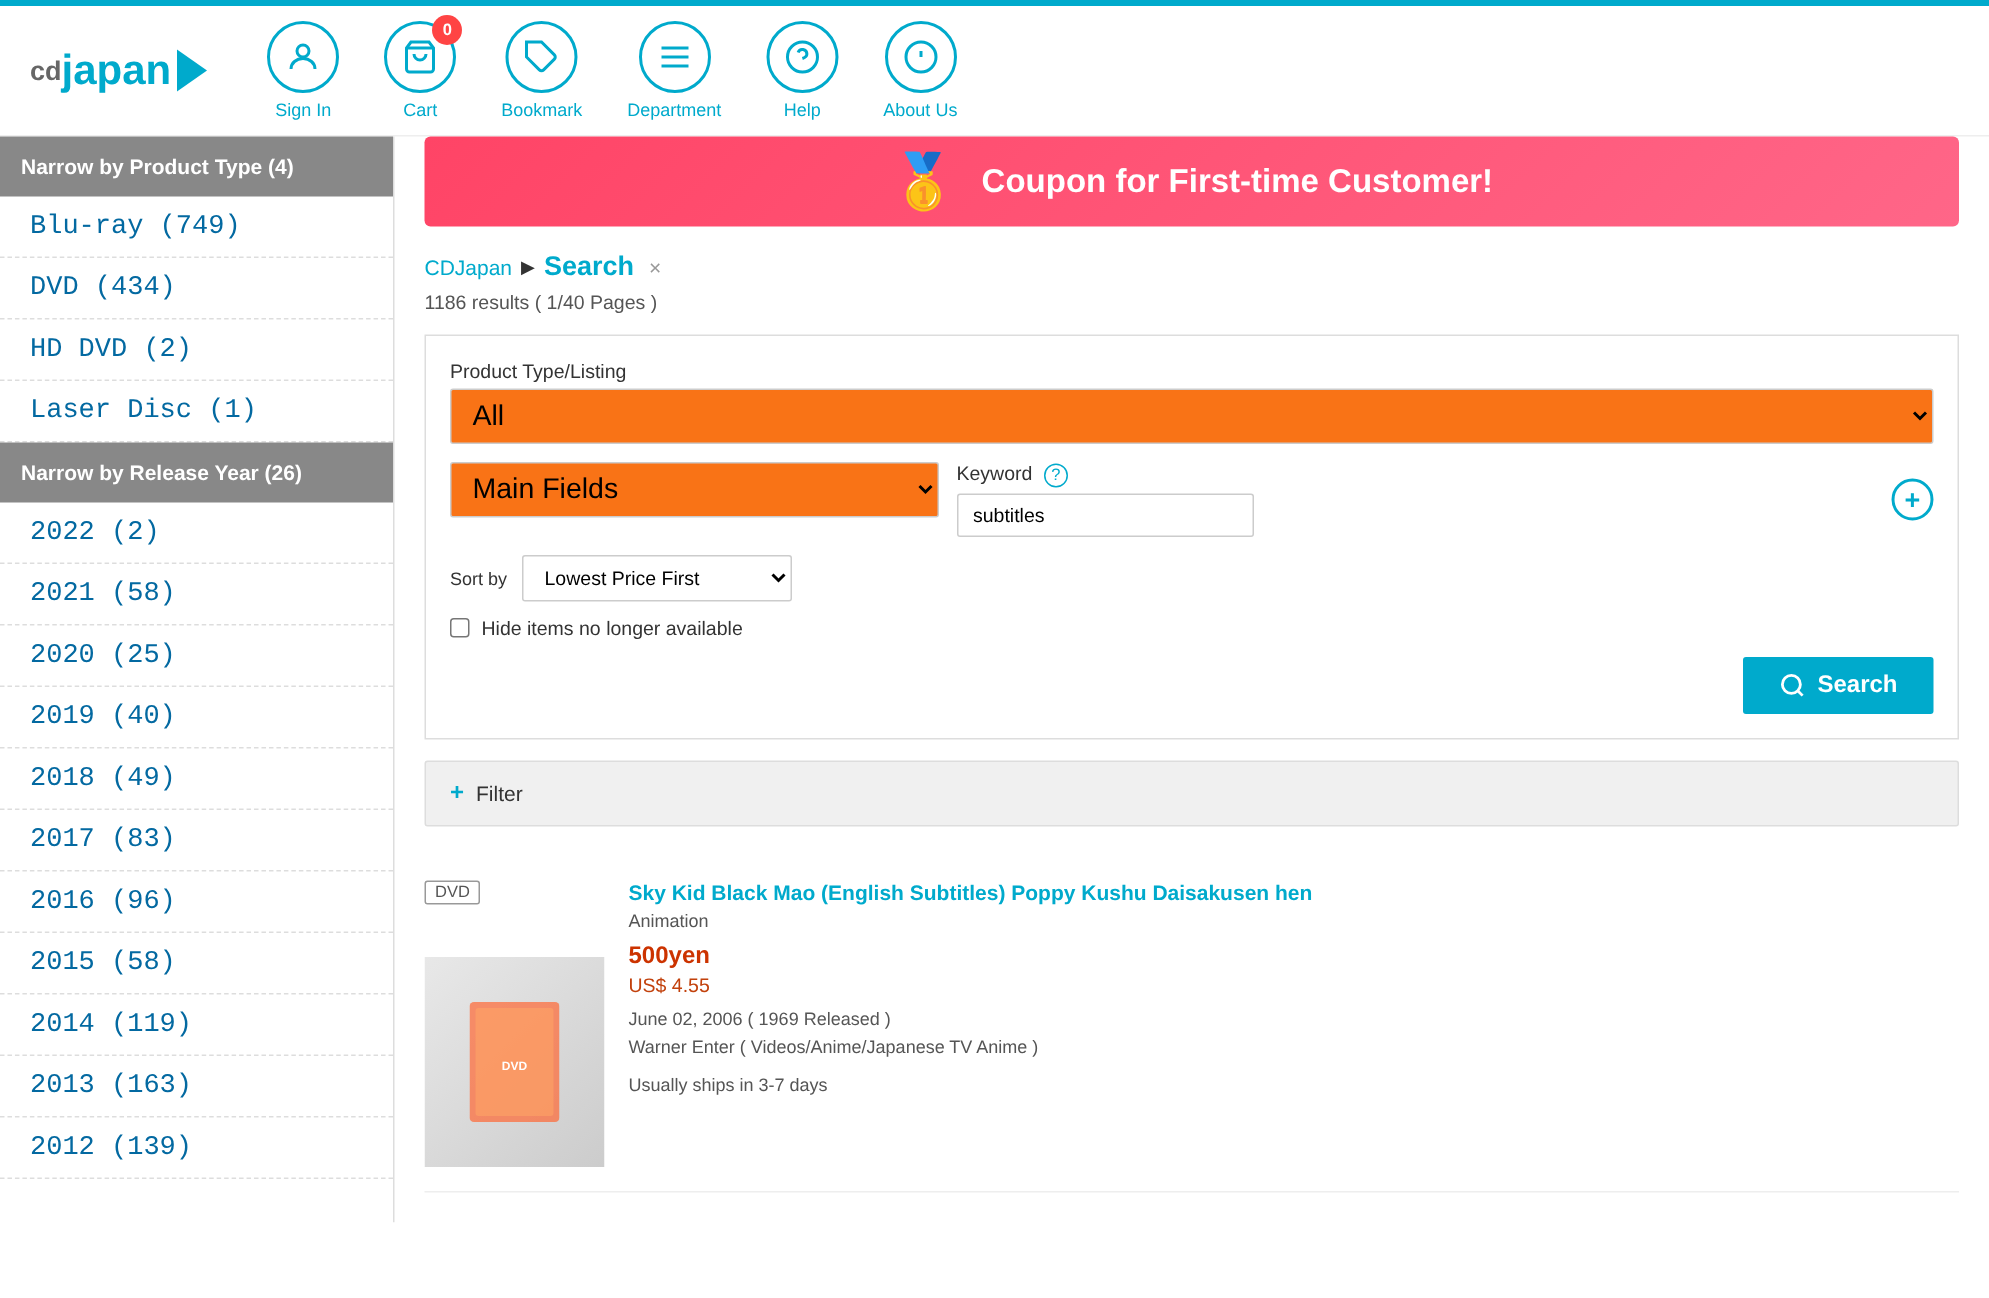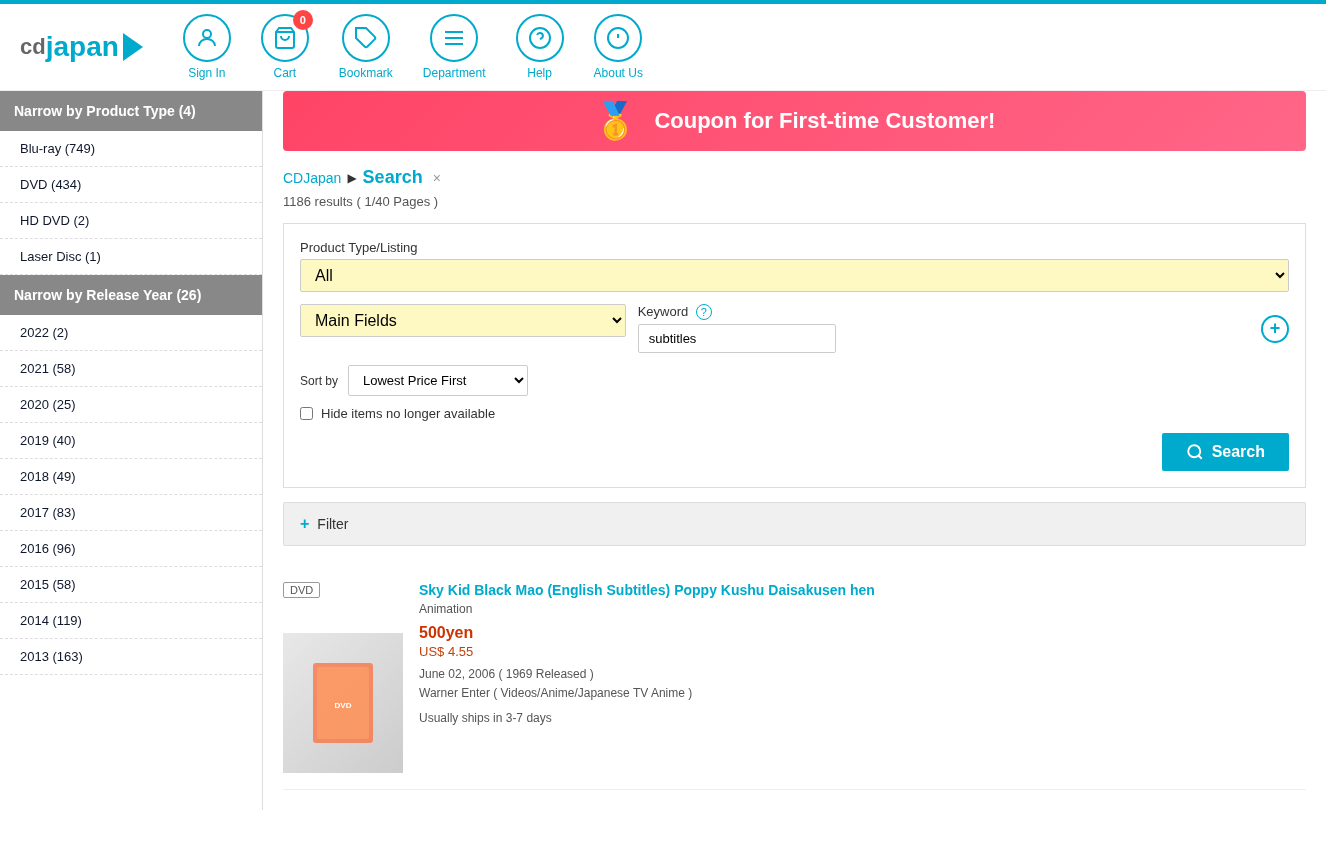--- a/index.html
+++ b/index.html
@@ -4,37 +4,37 @@
   <style>
     * { box-sizing: border-box; margin: 0; padding: 0; }
     body { font-family: Arial, sans-serif; font-size: 13px; color: #333; background: #fff; }
 
     
     .top-bar { height: 4px; background: #00aacc; width: 100%; }
 
     
     .header { display: flex; align-items: center; padding: 10px 20px; border-bottom: 1px solid #eee; }
     .logo { display: flex; align-items: center; margin-right: 40px; }
-    .logo-cd { color: #666; font-size: 22px; font-weight: bold; }
+    .logo-cd { color: #666; font-size: 18px; font-weight: bold; }
     .logo-japan { color: #00aacc; font-size: 28px; font-weight: bold; }
     .logo-arrow { width: 0; height: 0; border-top: 14px solid transparent; border-bottom: 14px solid transparent; border-left: 20px solid #00aacc; margin-left: 4px; }
 
     .nav-items { display: flex; gap: 30px; align-items: center; }
     .nav-item { display: flex; flex-direction: column; align-items: center; cursor: pointer; text-decoration: none; color: #00aacc; }
     .nav-icon { width: 48px; height: 48px; border: 2.5px solid #00aacc; border-radius: 50%; display: flex; align-items: center; justify-content: center; font-size: 20px; position: relative; margin-bottom: 4px; }
     .nav-label { font-size: 12px; color: #00aacc; font-weight: normal; }
     .cart-badge { position: absolute; top: -6px; right: -6px; background: #ff4444; color: white; border-radius: 50%; width: 20px; height: 20px; font-size: 11px; font-weight: bold; display: flex; align-items: center; justify-content: center; }
 
     
     .main-layout { display: flex; }
 
     
     .sidebar { width: 263px; min-width: 263px; border-right: 1px solid #ddd; }
     .sidebar-section-header { background: #888; color: white; padding: 12px 14px; font-size: 14px; font-weight: bold; cursor: pointer; }
-    .sidebar-item { padding: 10px 20px; border-bottom: 1px dashed #ddd; color: #0f172a; cursor: pointer; font-size: 13px; }
+    .sidebar-item { padding: 10px 20px; border-bottom: 1px dashed #ddd; color: #0369a1; cursor: pointer; font-size: 18px; font-family: Liberation Mono, monospace; }
 
     
     .content { flex: 1; padding: 0 20px 20px 20px; }
 
     
     .banner { background: linear-gradient(135deg, #ff4466, #ff6688); border-radius: 4px; padding: 20px 30px; margin-bottom: 16px; display: flex; align-items: center; justify-content: center; color: white; font-size: 24px; font-weight: bold; text-align: center; height: 60px; }
     .banner-medal { font-size: 36px; margin-right: 16px; }
     .banner-text { font-size: 22px; font-weight: bold; }
 
     
@@ -43,21 +43,21 @@
     .breadcrumb-arrow { color: #333; font-size: 12px; }
     .breadcrumb-current { color: #00aacc; font-size: 18px; font-weight: bold; }
     .breadcrumb-x { color: #999; font-size: 14px; cursor: pointer; margin-left: 4px; }
 
     .results-count { font-size: 13px; color: #555; margin-bottom: 14px; }
 
     
     .search-form { background: #fff; border: 1px solid #ddd; padding: 16px; margin-bottom: 14px; }
     .form-row { margin-bottom: 12px; }
     .form-label { font-size: 13px; color: #333; margin-bottom: 4px; display: block; }
-    .form-select { width: 100%; padding: 6px 10px; border: 1px solid #ccc; border-radius: 2px; font-size: 16px; background: #fef9c3; }
+    .form-select { width: 100%; padding: 6px 10px; border: 1px solid #ccc; border-radius: 2px; font-size: 19px; background: #f97316; }
     .form-row-inline { display: flex; gap: 12px; align-items: flex-start; margin-bottom: 12px; }
     .form-col { flex: 1; }
     .form-col-keyword { flex: 2; display: flex; gap: 8px; align-items: center; }
     .keyword-input { flex: 1; padding: 6px 10px; border: 1px solid #ccc; border-radius: 2px; font-size: 13px; }
     .add-btn { background: #fff; border: 2px solid #00aacc; color: #00aacc; border-radius: 50%; width: 28px; height: 28px; font-size: 18px; cursor: pointer; display: flex; align-items: center; justify-content: center; font-weight: bold; flex-shrink: 0; }
     .sort-row { display: flex; align-items: center; gap: 10px; margin-bottom: 10px; }
     .sort-label { font-size: 12px; color: #333; white-space: nowrap; }
     .sort-select { padding: 6px 10px; border: 1px solid #ccc; border-radius: 2px; font-size: 13px; background: white; min-width: 180px; }
     .hide-row { display: flex; align-items: center; gap: 8px; margin-bottom: 12px; font-size: 13px; color: #333; }
     .search-btn { background: #00aacc; color: white; border: none; padding: 10px 24px; font-size: 16px; font-weight: bold; cursor: pointer; border-radius: 2px; display: flex; align-items: center; gap: 8px; float: right; }
@@ -174,20 +174,21 @@
     <div class="sidebar-item">2022 (2)</div>
     <div class="sidebar-item">2021 (58)</div>
     <div class="sidebar-item">2020 (25)</div>
     <div class="sidebar-item">2019 (40)</div>
     <div class="sidebar-item">2018 (49)</div>
     <div class="sidebar-item">2017 (83)</div>
     <div class="sidebar-item">2016 (96)</div>
     <div class="sidebar-item">2015 (58)</div>
     <div class="sidebar-item">2014 (119)</div>
     <div class="sidebar-item">2013 (163)</div>
+    <div class="sidebar-item">2012 (139)</div>
   </div>
 
   <div class="content">
 
     <div class="banner">
       <span class="banner-medal">🥇</span>
       <span class="banner-text">Coupon for First-time Customer!</span>
     </div>
 
     <div class="breadcrumb">

